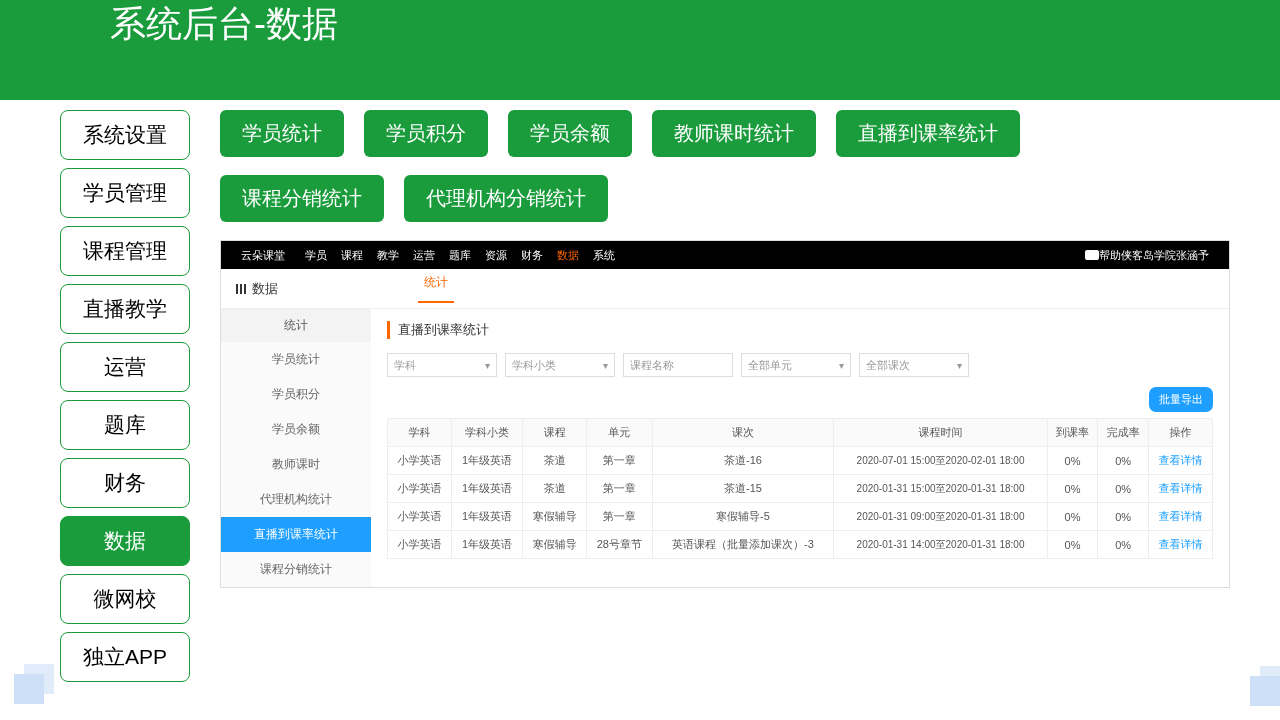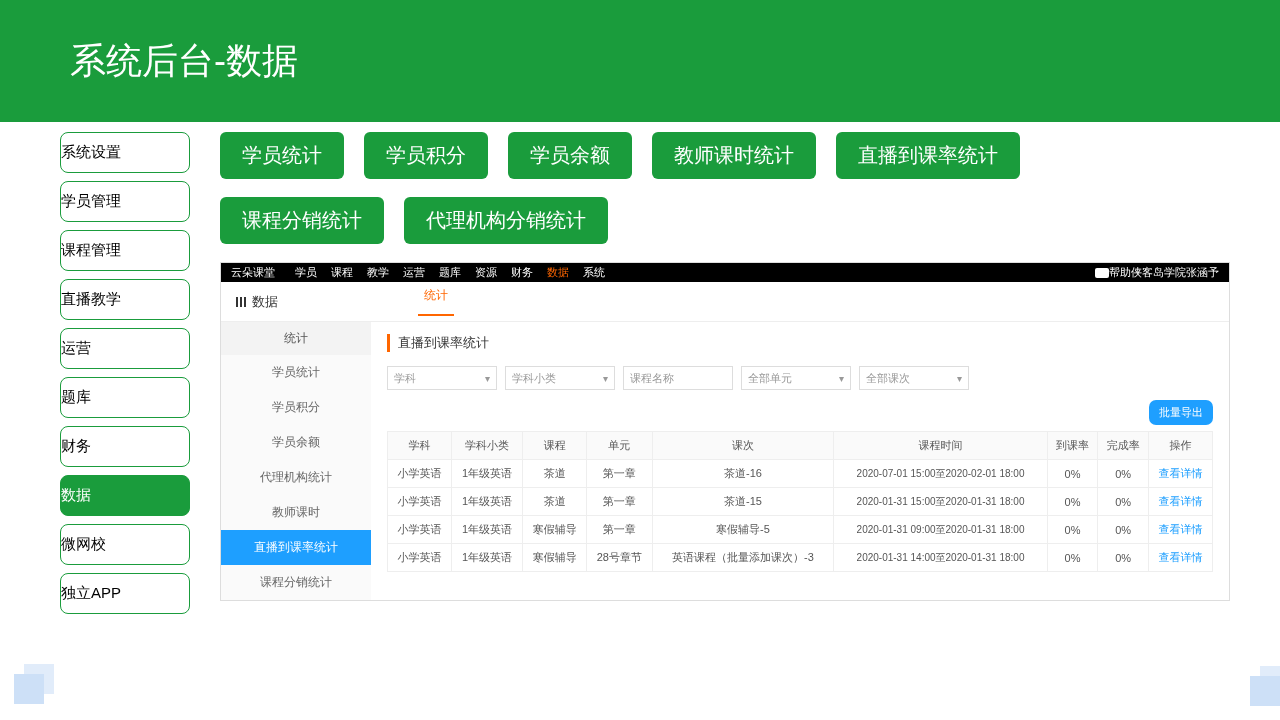--- a/index.html
+++ b/index.html
@@ -1,27 +1,27 @@
 <!DOCTYPE html>
 <html><head>
 <meta charset="utf-8">
 <style>
 * { margin: 0; padding: 0; box-sizing: border-box; }
 body { font-family: "Microsoft YaHei", sans-serif; background: #fff; width: 1280px; height: 720px; overflow: hidden; }
-.header-banner { background: #1a9c3c; height: 122px; display: flex; align-items: center; padding-left: 70px; }
+.header-banner { background: #1a9c3c; height: 100px; display: flex; align-items: flex-start; padding-left: 110px; }
 .header-banner h1 { color: #fff; font-size: 36px; font-weight: normal; }
 .layout { display: flex; padding: 10px 0 0 60px; gap: 30px; }
 .left-nav { width: 130px; display: flex; flex-direction: column; gap: 8px; }
-.nav-item { border: 1.5px solid #1a9c3c; border-radius: 8px; padding: 10px 0; font-size: 15px; color: #000; cursor: pointer; background: #fff; }
+.nav-item { border: 1.5px solid #1a9c3c; border-radius: 8px; padding: 10px 0; text-align: center; font-size: 21px; color: #000; cursor: pointer; background: #fff; }
 .nav-item.active { background: #1a9c3c; color: #fff; }
 .right-area { flex: 1; }
 .pill-row { display: flex; gap: 20px; margin-bottom: 18px; flex-wrap: wrap; }
 .pill { background: #1a9c3c; color: #fff; padding: 10px 22px; font-size: 20px; border-radius: 6px; cursor: pointer; }
 .screenshot { width: 1010px; border: 1px solid #ddd; background: #fff; }
-.topbar { background: #000; color: #fff; height: 19px; display: flex; align-items: center; font-size: 11px; padding: 0 10px; }
+.topbar { background: #000; color: #fff; height: 28px; display: flex; align-items: center; font-size: 11px; padding: 0 20px; }
 .topbar .logo { font-size: 11px; margin-right: 20px; }
 .topbar .menu { display: flex; gap: 14px; }
 .topbar .menu span { cursor: pointer; }
 .topbar .menu .active-menu { color: #ff6600; }
 .topbar .spacer { flex: 1; }
 .topbar .right { display: flex; gap: 0; align-items: center; }
 .mail-icon { display:inline-block; width:14px; height:10px; background:#fff; border-radius:2px; position:relative; }
 .subheader { display: flex; align-items: center; height: 40px; border-bottom: 1px solid #eee; padding: 0 15px; font-size: 13px; }
 .subheader .lbl { color: #333; margin-right: 140px; display:flex; align-items:center; gap:4px; }
 .bars-icon { display:inline-block; width:12px; height:10px; background: linear-gradient(to right, #333 2px, transparent 0) 0 100%/4px 100% repeat-x; }
@@ -117,22 +117,22 @@
         <span class="tab">统计</span>
       </div>
 
       <div class="panel-body">
         <div class="sidebar">
           <div class="sidebar-head">统计</div>
           <div id="sidebar-items">
               <div class="sidebar-item">学员统计</div>
               <div class="sidebar-item">学员积分</div>
               <div class="sidebar-item">学员余额</div>
+              <div class="sidebar-item">教师课时</div>
               <div class="sidebar-item">代理机构统计</div>
-              <div class="sidebar-item">教师课时</div>
               <div class="sidebar-item sel">直播到课率统计</div>
               <div class="sidebar-item">课程分销统计</div>
             </div>
         </div>
 
         <div class="content">
           <div class="section-title">直播到课率统计</div>
 
           <div class="filters">
             <div class="sel-box">学科</div>

